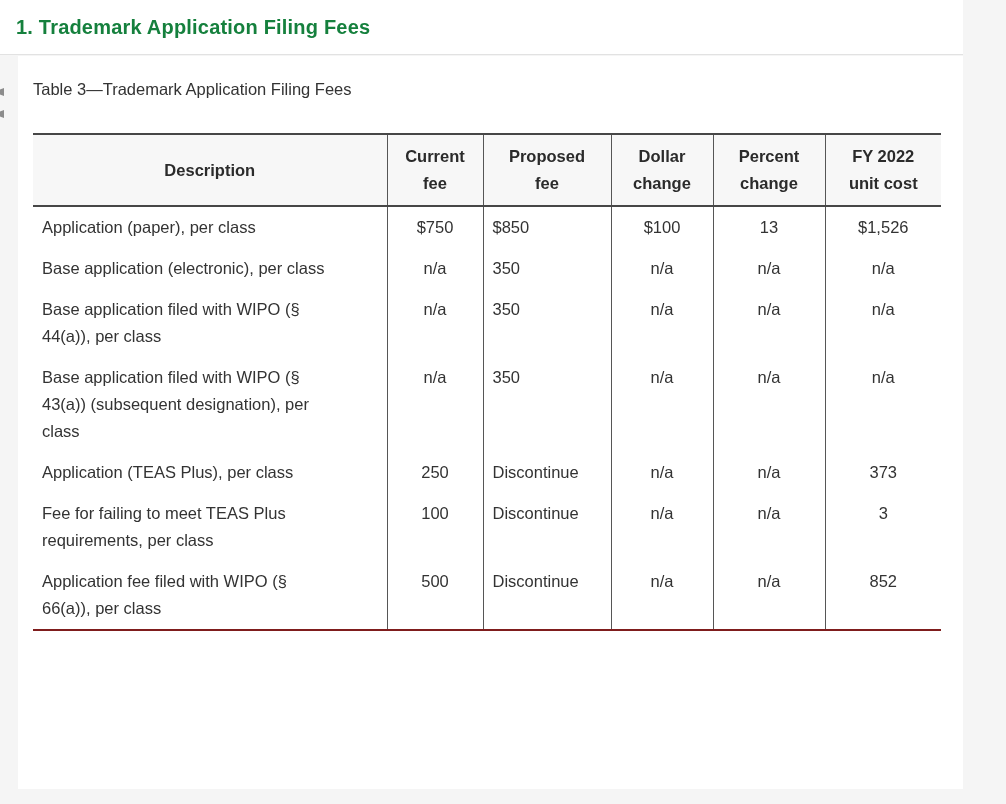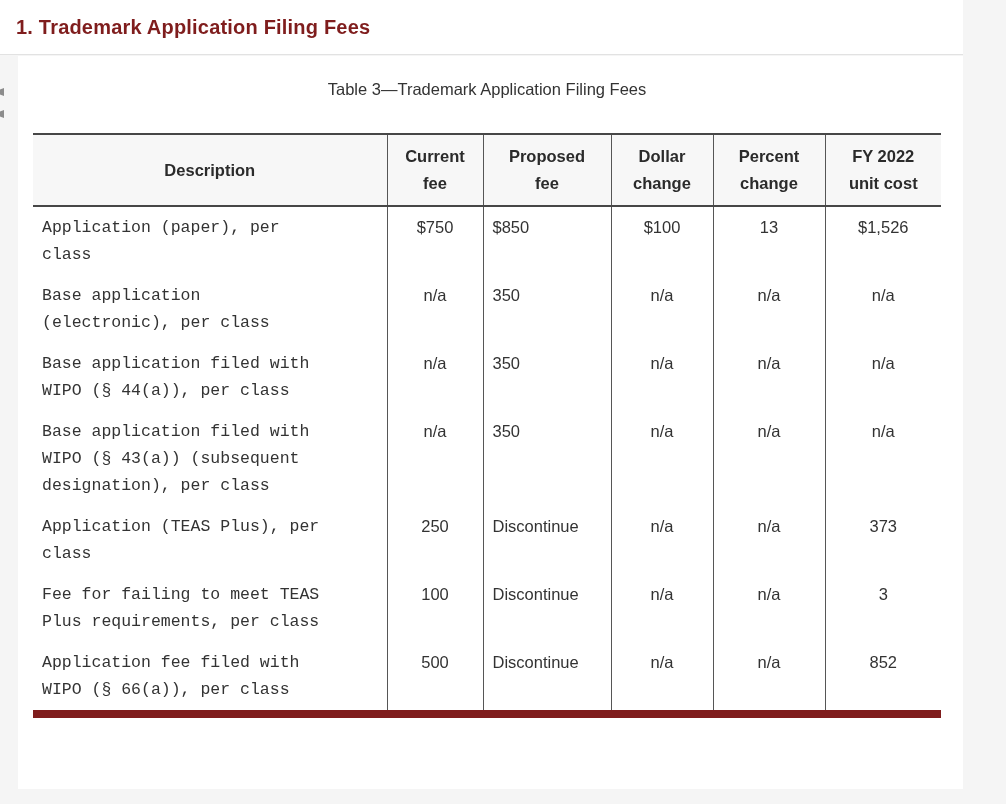--- a/index.html
+++ b/index.html
@@ -16,21 +16,21 @@
   .header-band {
     position: absolute;
     left: 0; top: 0;
     width: 963px; height: 55px;
     background: #ffffff;
     border-bottom: 1px solid #e2e2e2;
   }
   .page-heading {
     font-size: 20px;
     font-weight: bold;
-    color: #7f1d1d;
+    color: #15803d;
     padding: 16px 0 0 16px;
     letter-spacing: 0.2px;
   }
 
   
   .content-panel {
     position: absolute;
     left: 18px; top: 56px;
     width: 945px; height: 733px;
     background: #ffffff;
@@ -43,33 +43,32 @@
     width: 4px; height: 8px;
     background: #8c8c8c;
     clip-path: polygon(0 18%, 100% 0, 100% 100%, 0 82%);
   }
   .edge-mark.m1 { top: 88px; }
   .edge-mark.m2 { top: 110px; }
 
   .table-caption {
     width: 908px;
     margin: 20px 0 0 15px;
-    text-align: center;
     font-size: 16.5px;
     line-height: 27px;
     color: #333333;
   }
 
   table.fee-table {
     margin: 30px 0 0 15px;
     width: 908px;
     border-collapse: collapse;
     table-layout: fixed;
     border-top: 2px solid #474747;
-    border-bottom: 8px solid #7f1d1d;
+    border-bottom: 2px solid #7f1d1d;
   }
   .fee-table thead th {
     background: #f7f7f7;
     font-size: 16.5px;
     font-weight: bold;
     color: #2b2b2b;
     text-align: center;
     vertical-align: middle;
     padding: 8px 6px;
     line-height: 27px;
@@ -83,21 +82,21 @@
     line-height: 27px;
     color: #333333;
     vertical-align: top;
     padding: 7px 9px;
   }
   .fee-table th + th,
   .fee-table td + td { border-left: 1px solid #565656; }
 
   .fee-table td.a-left  { text-align: left; }
   .fee-table td.a-right { text-align: center; }
-  .fee-table td .desc-inner { max-width: 285px; font-family: Liberation Mono, monospace; }
+  .fee-table td .desc-inner { max-width: 285px; }
 </style>
 </head>
 <body>
 
 <div class="header-band">
   <h1 class="page-heading">1. Trademark Application Filing Fees</h1>
 </div>
 
 <span class="edge-mark m1"></span>
 <span class="edge-mark m2"></span>

